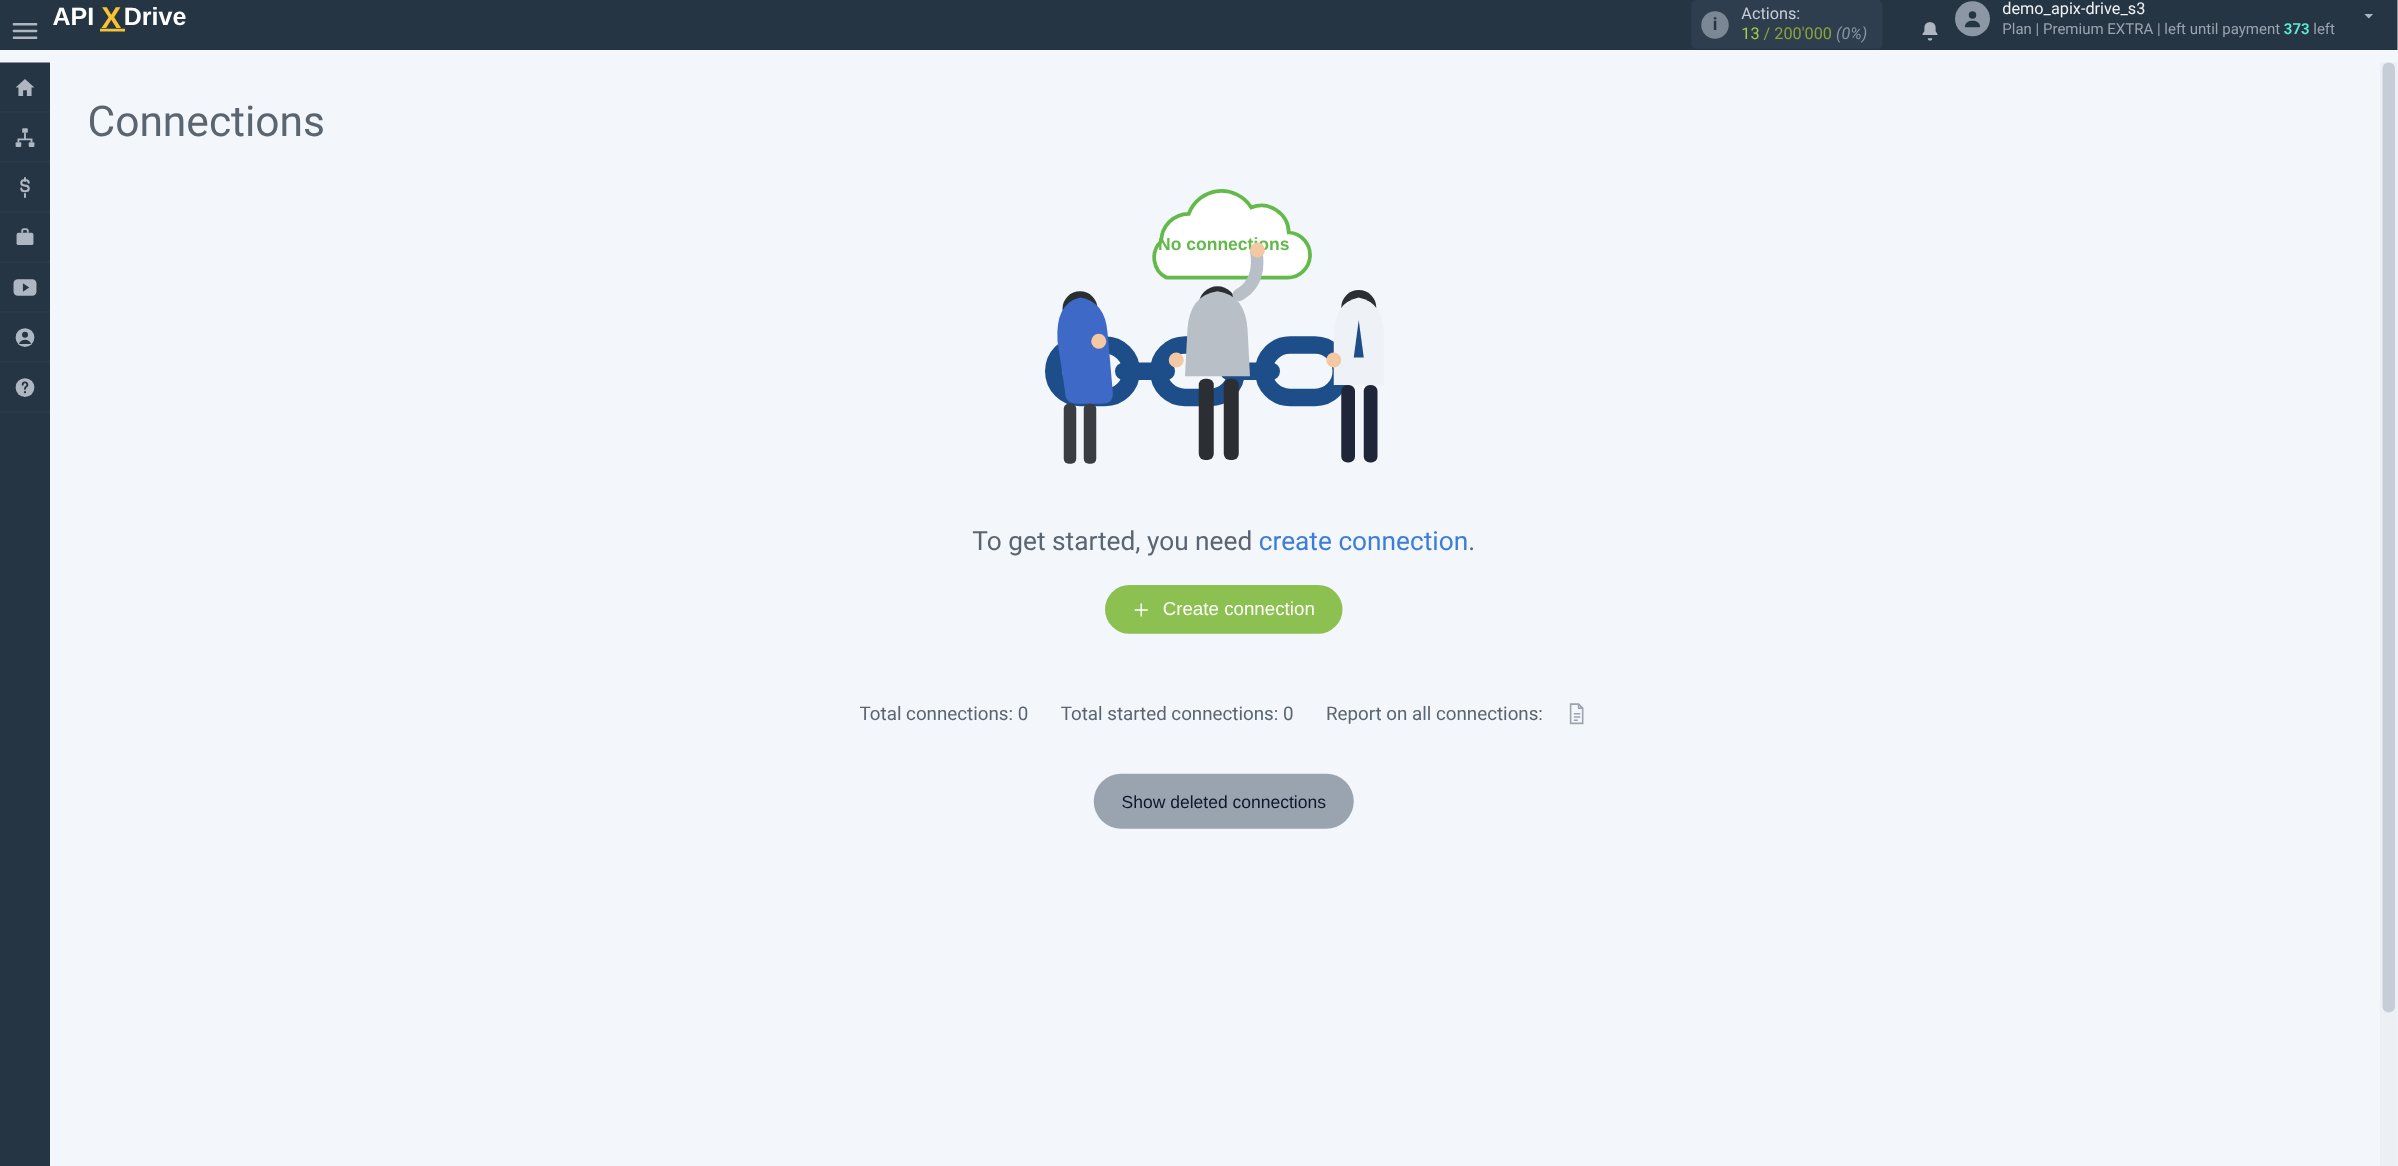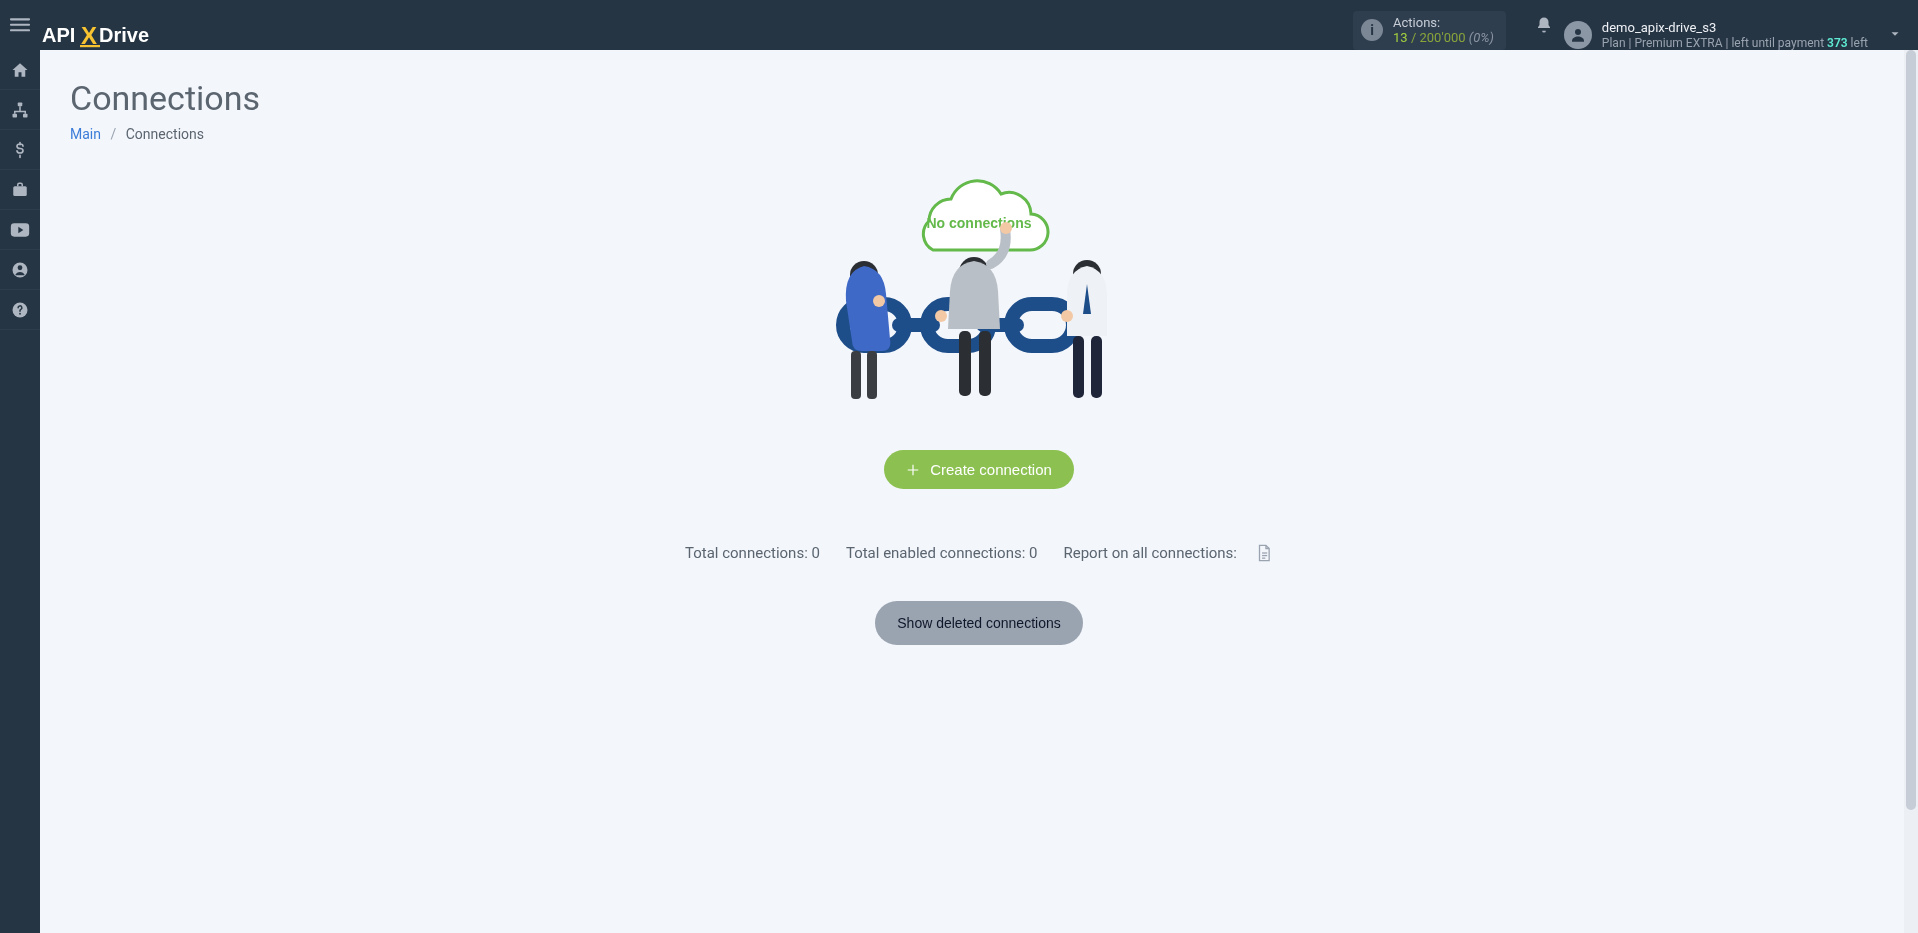--- a/index.html
+++ b/index.html
@@ -7,22 +7,22 @@
     font-family: -apple-system, BlinkMacSystemFont, "Segoe UI", Roboto, "Helvetica Neue", Arial, sans-serif;
     background: #f3f6fb;
     width: 1918px;
     height: 933px;
     overflow: hidden;
   }
 
   
   .topbar {
     display: flex;
-    align-items: flex-end;
-    height: 50px;
+    align-items: flex-start;
+    height: 40px;
     background: #263544;
     color: #d1d8e0;
     padding: 0 10px 0 0;
     position: relative;
     z-index: 10;
   }
   .topbar .menu-btn {
     width: 40px;
     height: 50px;
     display: flex;
@@ -298,25 +298,20 @@
     <svg width="18" height="18" viewBox="0 0 24 24" fill="currentColor">
         <circle cx="12" cy="12" r="10"></circle>
         <path d="M9.5 9a2.5 2.5 0 1 1 3.7 2.2c-.9.5-1.2 1-1.2 1.8v.5" stroke="#263544" stroke-width="2" fill="none" stroke-linecap="round"></path>
         <circle cx="12" cy="17" r="1.2" fill="#263544"></circle>
       </svg>
   </div>
 </div>
 
 <div class="main">
   <h1 class="page-title">Connections</h1>
-  <div class="breadcrumb">
-    <a>Main</a>
-    <span class="sep">/</span>
-    <span class="current">Connections</span>
-  </div>
 
   <div class="empty-wrap">
 
     <svg class="illu" width="340" height="260" viewBox="0 0 340 260">
 
       <g>
         <path d="M120 55 a22 22 0 0 1 22-22 a28 28 0 0 1 50 -5 a22 22 0 0 1 30 20 a18 18 0 0 1 -2 36 h-96 a18 18 0 0 1 -4 -29 z" fill="#ffffff" stroke="#63b94a" stroke-width="3"></path>
         <text x="170" y="62" text-anchor="middle" font-family="Arial" font-size="14" font-weight="700" fill="#63b94a">No connections</text>
       </g>
 
@@ -349,34 +344,37 @@
       <g>
         <circle cx="278" cy="108" r="14" fill="#2b2e33"></circle>
         <path d="M278 100 q-20 4 -20 30 l0 40 h40 l0 -40 q0 -26 -20 -30z" fill="#eef1f5"></path>
         <path d="M278 118 l-4 30 h8 z" fill="#1e4e8a"></path>
         <rect x="264" y="170" width="11" height="62" rx="5" fill="#20263a"></rect>
         <rect x="282" y="170" width="11" height="62" rx="5" fill="#20263a"></rect>
         <circle cx="258" cy="150" r="6" fill="#f3c9a5"></circle>
       </g>
     </svg>
 
+    <div class="get-started">
+      <span>To get started, you need </span><span class="link">create connection</span><span>.</span>
+    </div>
 
     <button class="btn-create">
       <svg width="14" height="14" viewBox="0 0 24 24" fill="currentColor">
           <path d="M11 3h2v8h8v2h-8v8h-2v-8H3v-2h8z"></path>
         </svg>
       <span>Create connection</span>
     </button>
 
     <div class="stats-row">
       <div>
         <span>Total connections: </span><span>0</span>
       </div>
       <div>
-        <span>Total enabled connections: </span><span>0</span>
+        <span>Total started connections: </span><span>0</span>
       </div>
       <div class="report">
         <span>Report on all connections:</span>
         <span class="doc-icon">
           <svg width="16" height="18" viewBox="0 0 24 28" fill="none" stroke="currentColor" stroke-width="2">
               <path d="M5 2h10l5 5v19H5z"></path>
               <path d="M15 2v5h5"></path>
               <line x1="9" y1="14" x2="17" y2="14"></line>
               <line x1="9" y1="18" x2="17" y2="18"></line>
               <line x1="9" y1="22" x2="14" y2="22"></line>

